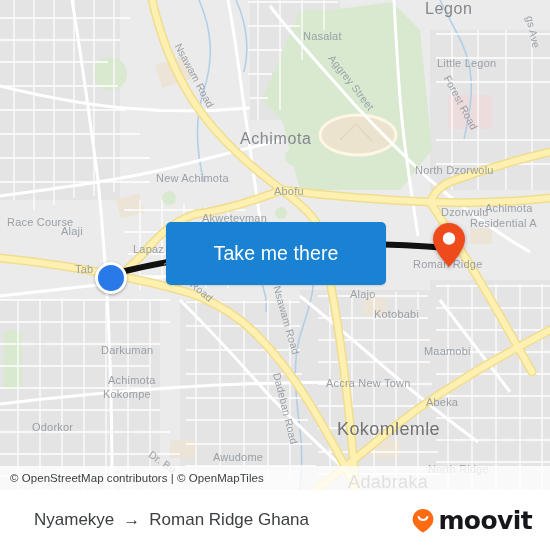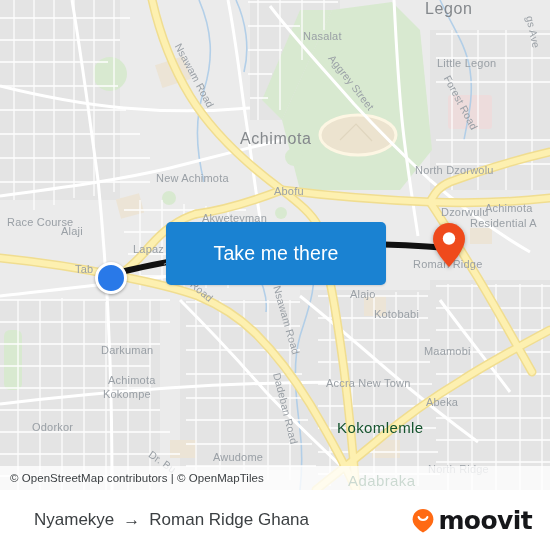--- a/index.html
+++ b/index.html
@@ -21,21 +21,21 @@
   .lbl{
     position:absolute;
     color:#9aa0a6;
     white-space:nowrap;
     font-weight:400;
     letter-spacing:.2px;
     pointer-events:none;
   }
   .lbl.place{font-size:11px;}
   .lbl.place-lg{font-size:16px;color:#84888c;letter-spacing:.6px;}
-  .lbl.place-md{font-size:15px;color:#14532d;letter-spacing:.4px;}
+  .lbl.place-md{font-size:18px;color:#737373;letter-spacing:.4px;}
   .lbl.road{font-size:10.5px;color:#9aa0a6;}
 
   
   .marker-origin{
     position:absolute;width:26px;height:26px;border-radius:50%;
     background:#2979e8;border:3px solid #ffffff;
     box-shadow:0 1px 3px rgba(0,0,0,.35);
     z-index:40;
   }
   .marker-dest{

